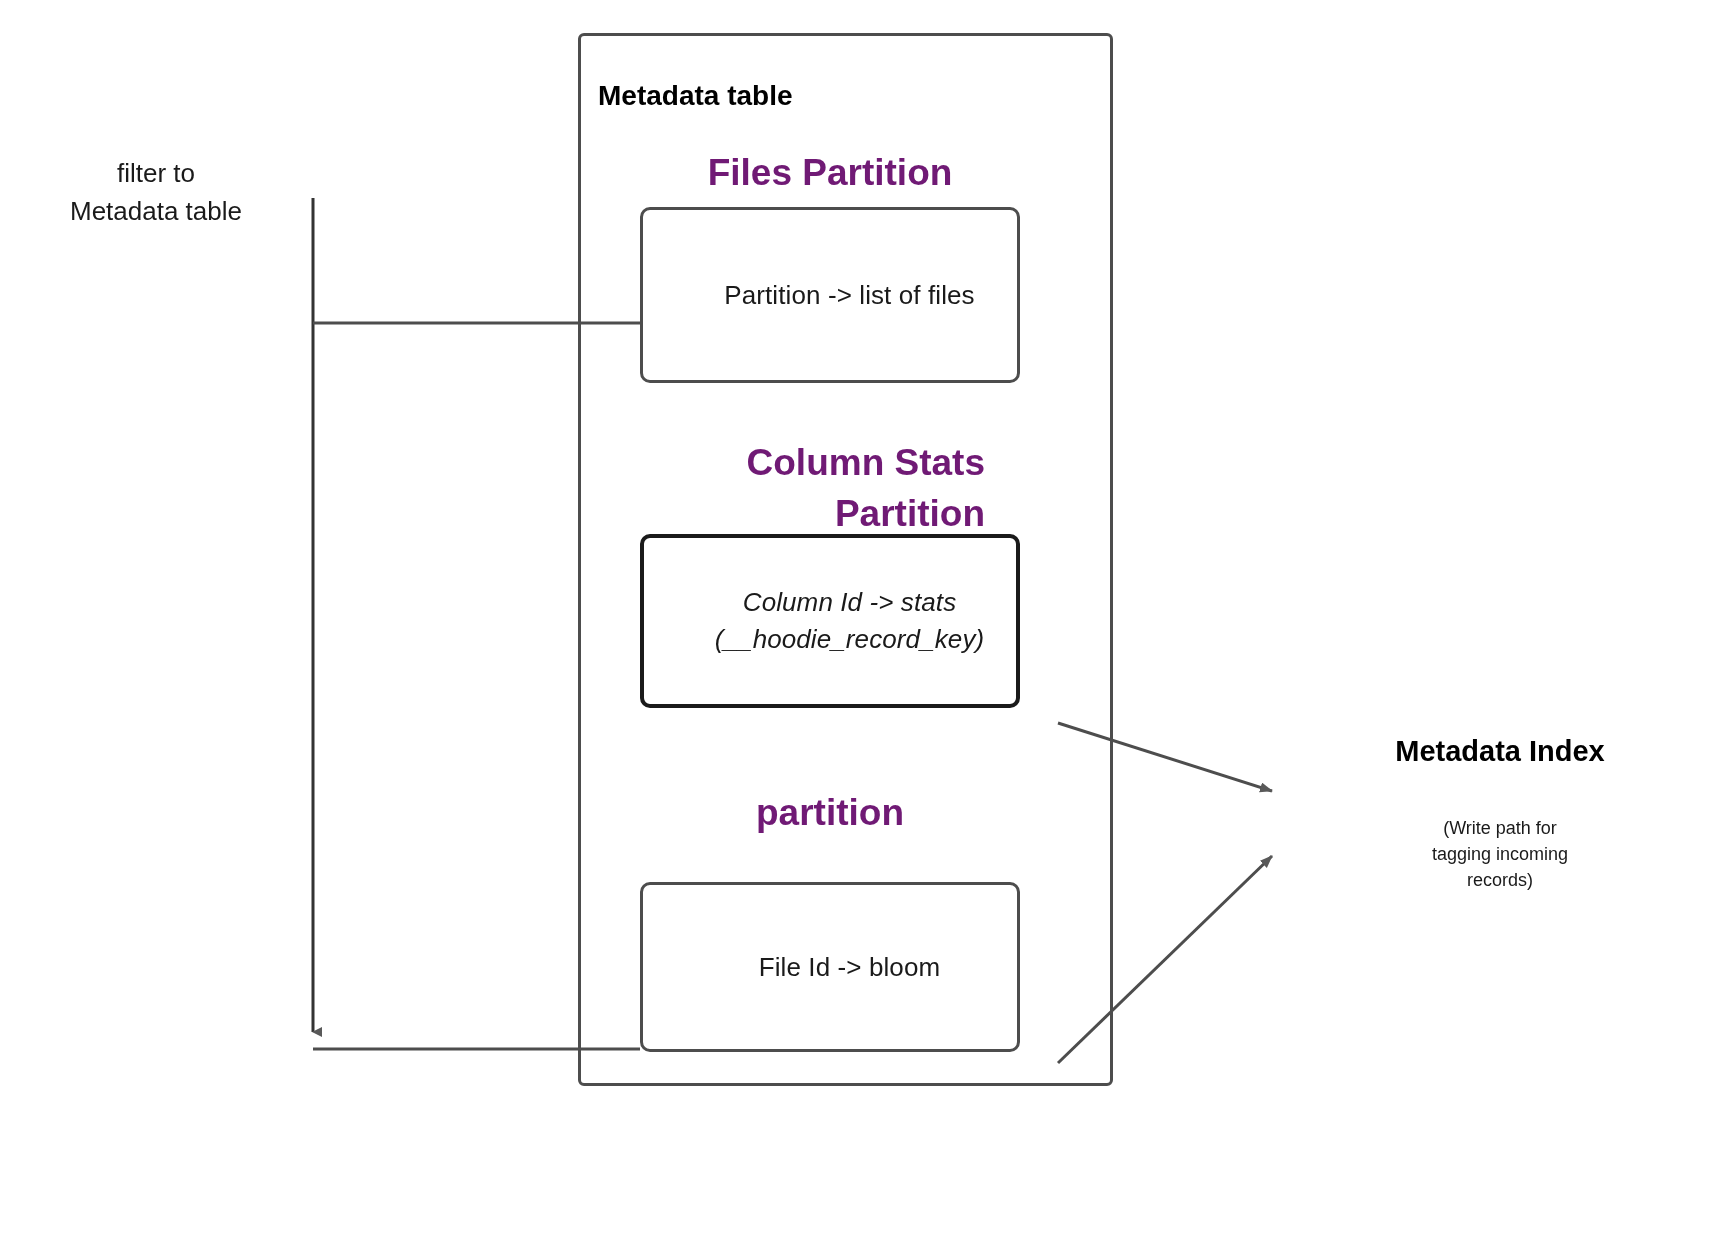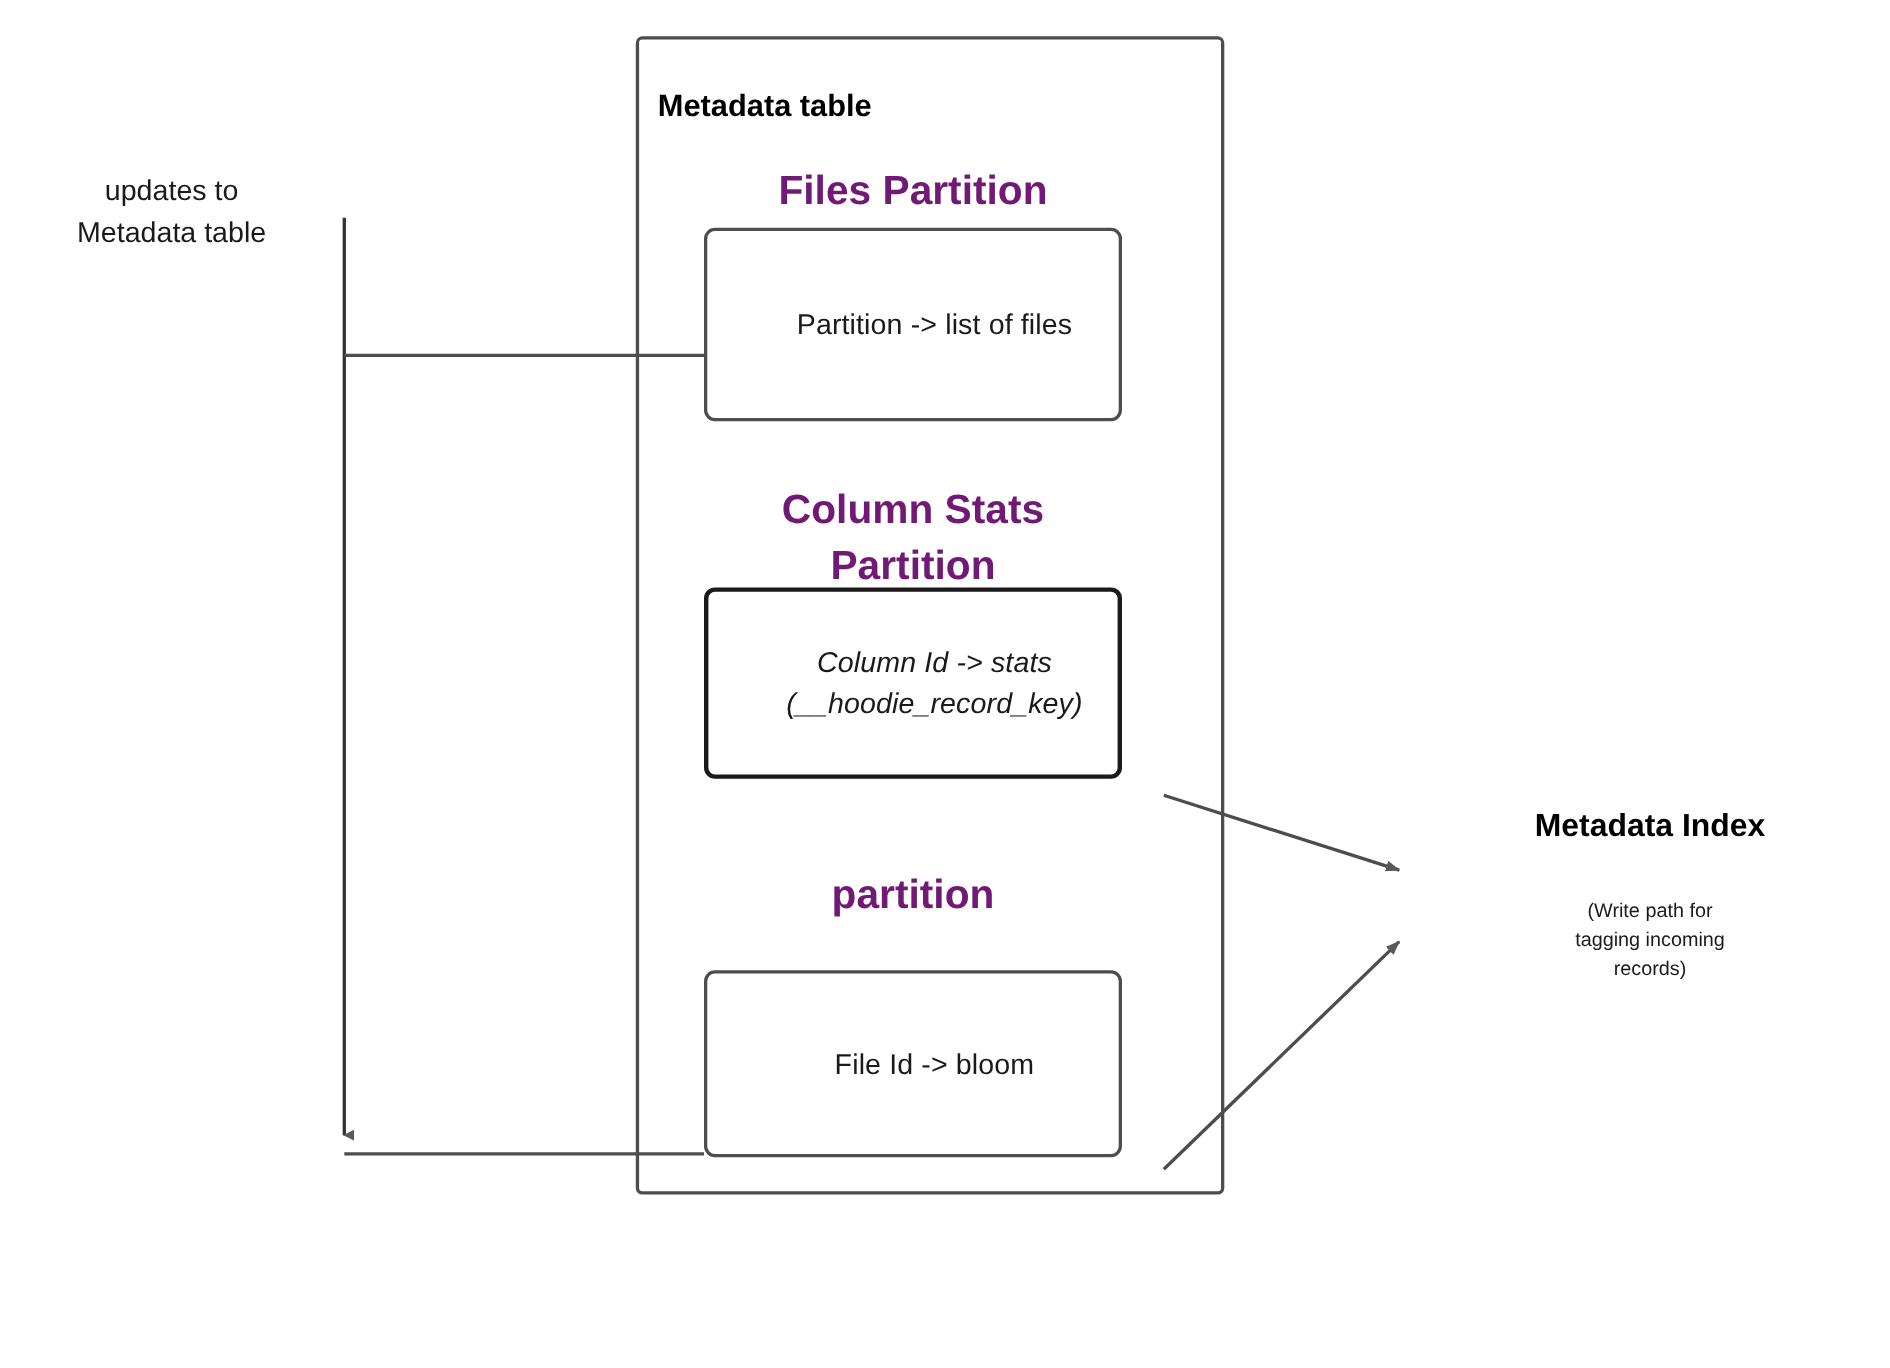--- a/index.html
+++ b/index.html
@@ -98,23 +98,24 @@
     font-weight: bold;
     font-size: 28px;
     color: #000000;
   }
   .title-files {
     left: 640px;
     top: 147px;
     width: 380px;
   }
   .title-colstats {
-    left: 640px;
+    left: 605px;
     top: 437px;
     width: 380px;
+    text-align: right;
   }
   .title-bloom {
     left: 640px;
     top: 787px;
     width: 380px;
   }
   
   .left-caption {
     left: 6px;
     top: 155px;
@@ -164,21 +165,21 @@
     <path d="M 313 323 L 640 323" fill="none" stroke="#4d4d4d" stroke-width="3"></path>
 
     <path d="M 313 1049 L 640 1049" fill="none" stroke="#4d4d4d" stroke-width="3"></path>
 
     <path d="M 1058 723 L 1272 791" fill="none" stroke="#4d4d4d" stroke-width="3" marker-end="url(#arrowhead-right)"></path>
 
     <path d="M 1058 1063 L 1272 856" fill="none" stroke="#4d4d4d" stroke-width="3" marker-end="url(#arrowhead-right)"></path>
   </svg>
 
   <div class="abs left-caption">
-    <div>updates to</div>
+    <div>filter to</div>
     <div>Metadata table</div>
   </div>
 
   <div class="abs outer-box"></div>
 
   <div class="abs title-metadata-table">Metadata table</div>
 
   <div class="abs section-title title-files">Files Partition</div>
   <div class="abs inner-box box-files">
     <div class="box-text">Partition -&gt; list of files</div>

